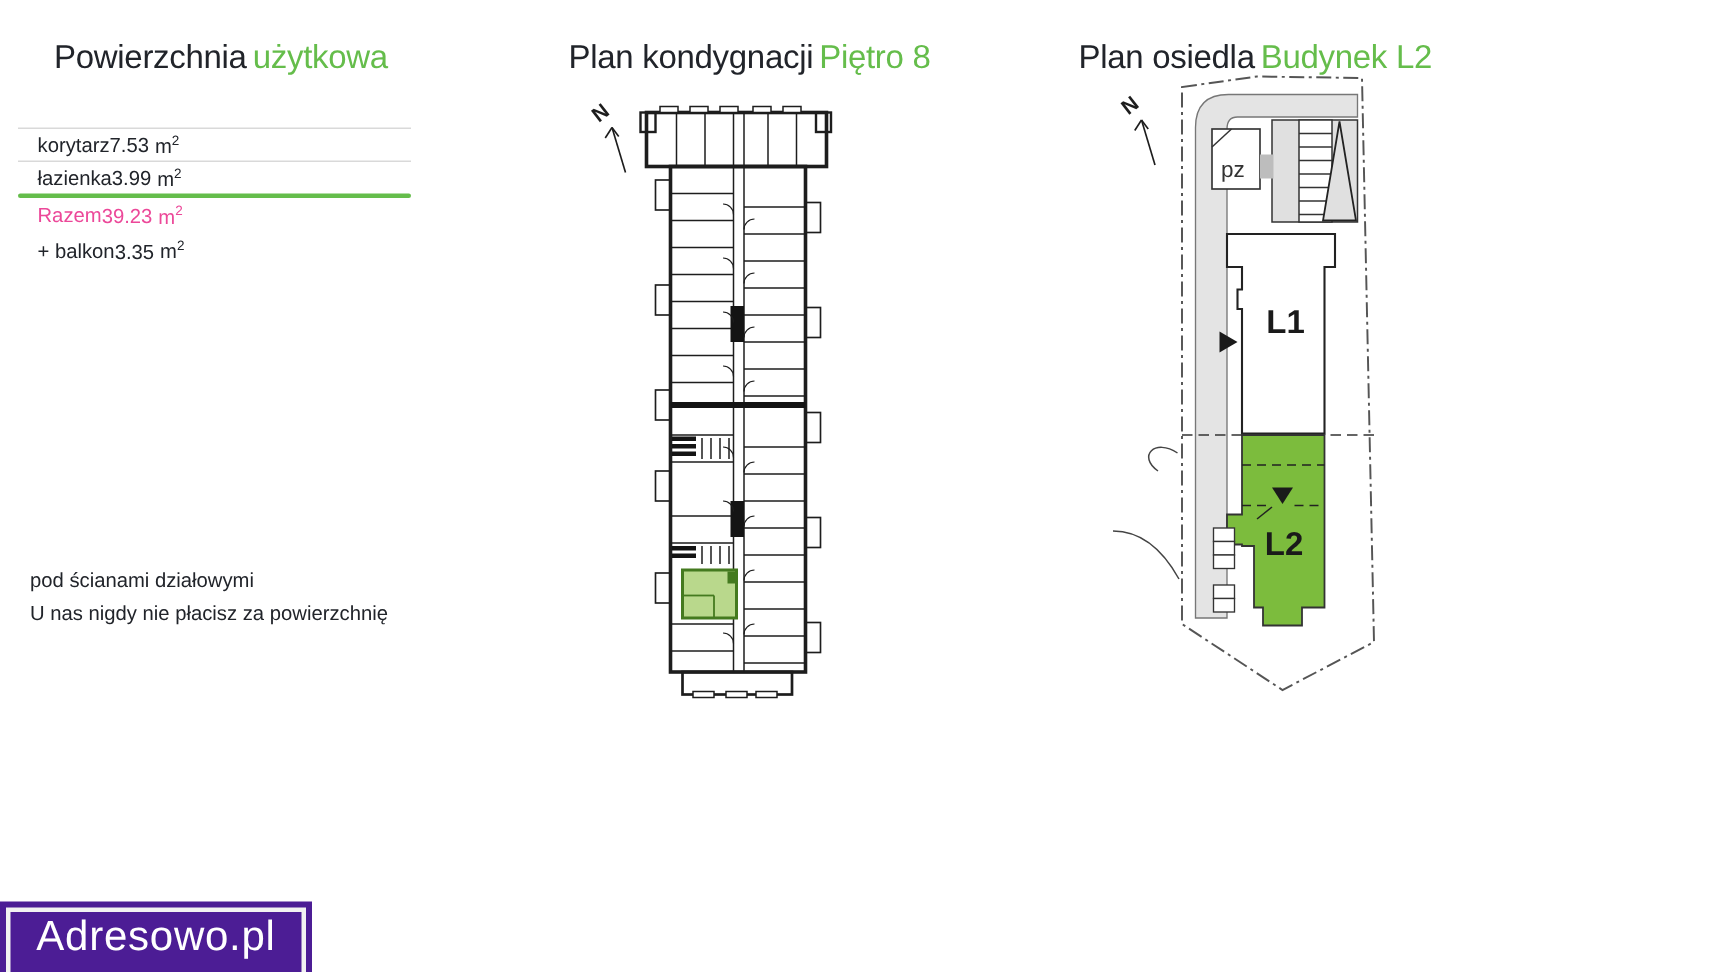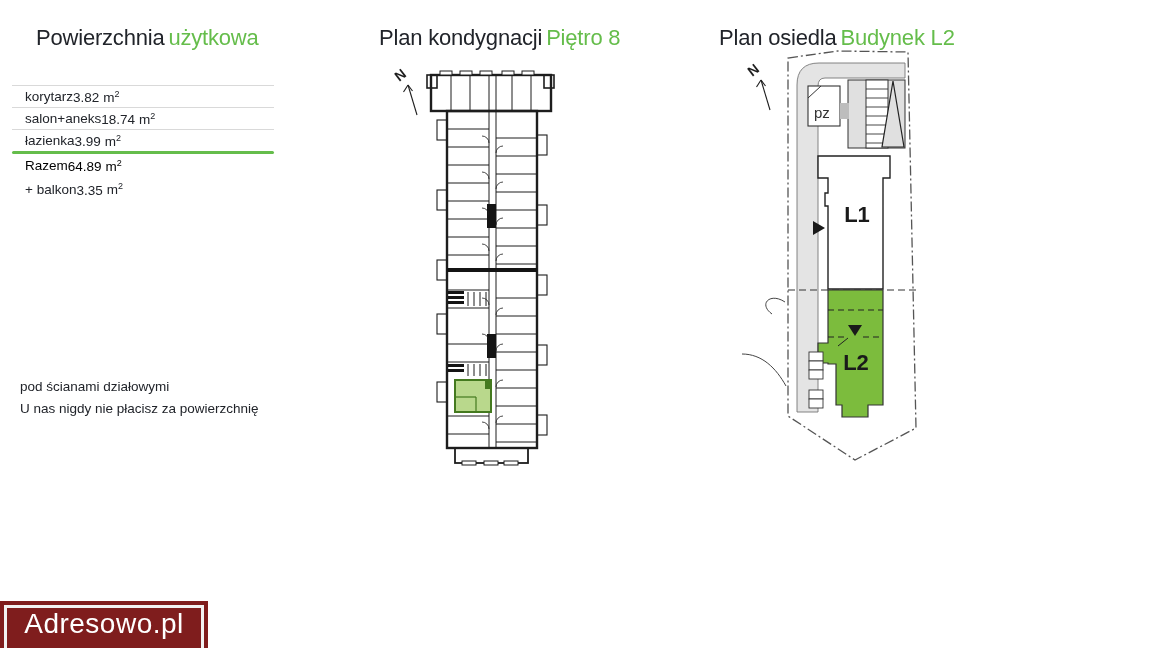--- a/index.html
+++ b/index.html
@@ -10,56 +10,52 @@
   .title{position:absolute;top:9px;margin:16px;font-size:22px;font-weight:400;letter-spacing:-0.2px;color:#21242a;white-space:nowrap;}
   .title .green{color:#65bd4b;margin-left:4px;}
   
   .area-table{position:absolute;left:12px;top:85px;width:262px;}
   .arow{display:flex;align-items:center;height:21px;
         font-size:13.5px;font-weight:500;padding:0 4px 0 13px;border-top:1px solid #d9d9d9;}
   .arow .val{white-space:nowrap;}
   .arow sup{font-size:9px;}
   .arow .u{margin-left:4px;}
   .green-divider{height:3px;background:#65bd4b;border-radius:2px;}
-  .arow.total{border-top:none;color:#000000;height:23px;}
+  .arow.total{border-top:none;color:#ec4899;height:23px;}
   .arow.balcony{border-top:none;height:24px;}
   .note{position:absolute;left:20px;top:376px;font-size:13.5px;line-height:22px;font-weight:500;color:#21242a;}
   
   .plan-svg{position:absolute;}
   .floor-svg{left:390px;top:58px;}
   .site-svg{left:740px;top:48px;}
   svg text{font-family:"Liberation Sans",sans-serif;}
   
-  .watermark{position:absolute;left:0;top:601px;width:208px;height:47px;background:#7f1d1d;}
+  .watermark{position:absolute;left:0;top:601px;width:208px;height:47px;background:#4c1d95;}
   .watermark .inner{position:absolute;left:4px;top:4px;right:4px;bottom:-4px;border:3px solid #f2f2f2;}
   .watermark .wm-text{position:absolute;left:0;right:0;top:7px;text-align:center;
      font-size:28px;color:#ffffff;font-weight:400;letter-spacing:0.5px;}
 </style>
 </head>
 <body>
 
 <h1 class="title" style="left:20px"><span>Powierzchnia</span><span class="green">użytkowa</span></h1>
 
 <div class="area-table">
   <div class="arow">
     <span>korytarz</span>
-    <span class="val"><span>3.82</span><span class="u"><span>m</span><sup>2</sup></span></span>
-  </div>
-  <div class="arow">
-    <span>salon+aneks</span>
-    <span class="val"><span>18.74</span><span class="u"><span>m</span><sup>2</sup></span></span>
+    <span class="val"><span>7.53</span><span class="u"><span>m</span><sup>2</sup></span></span>
   </div>
   <div class="arow">
     <span>łazienka</span>
     <span class="val"><span>3.99</span><span class="u"><span>m</span><sup>2</sup></span></span>
   </div>
   <div class="green-divider"></div>
   <div class="arow total">
     <span>Razem</span>
-    <span class="val"><span>64.89</span><span class="u"><span>m</span><sup>2</sup></span></span>
+    <span class="val"><span>39.23</span><span class="u"><span>m</span><sup>2</sup></span></span>
   </div>
   <div class="arow balcony">
     <span>+ balkon</span>
     <span class="val"><span>3.35</span><span class="u"><span>m</span><sup>2</sup></span></span>
   </div>
 </div>
 
 <div class="note">
   <div>pod ścianami działowymi</div>
   <div>U nas nigdy nie płacisz za powierzchnię</div>

